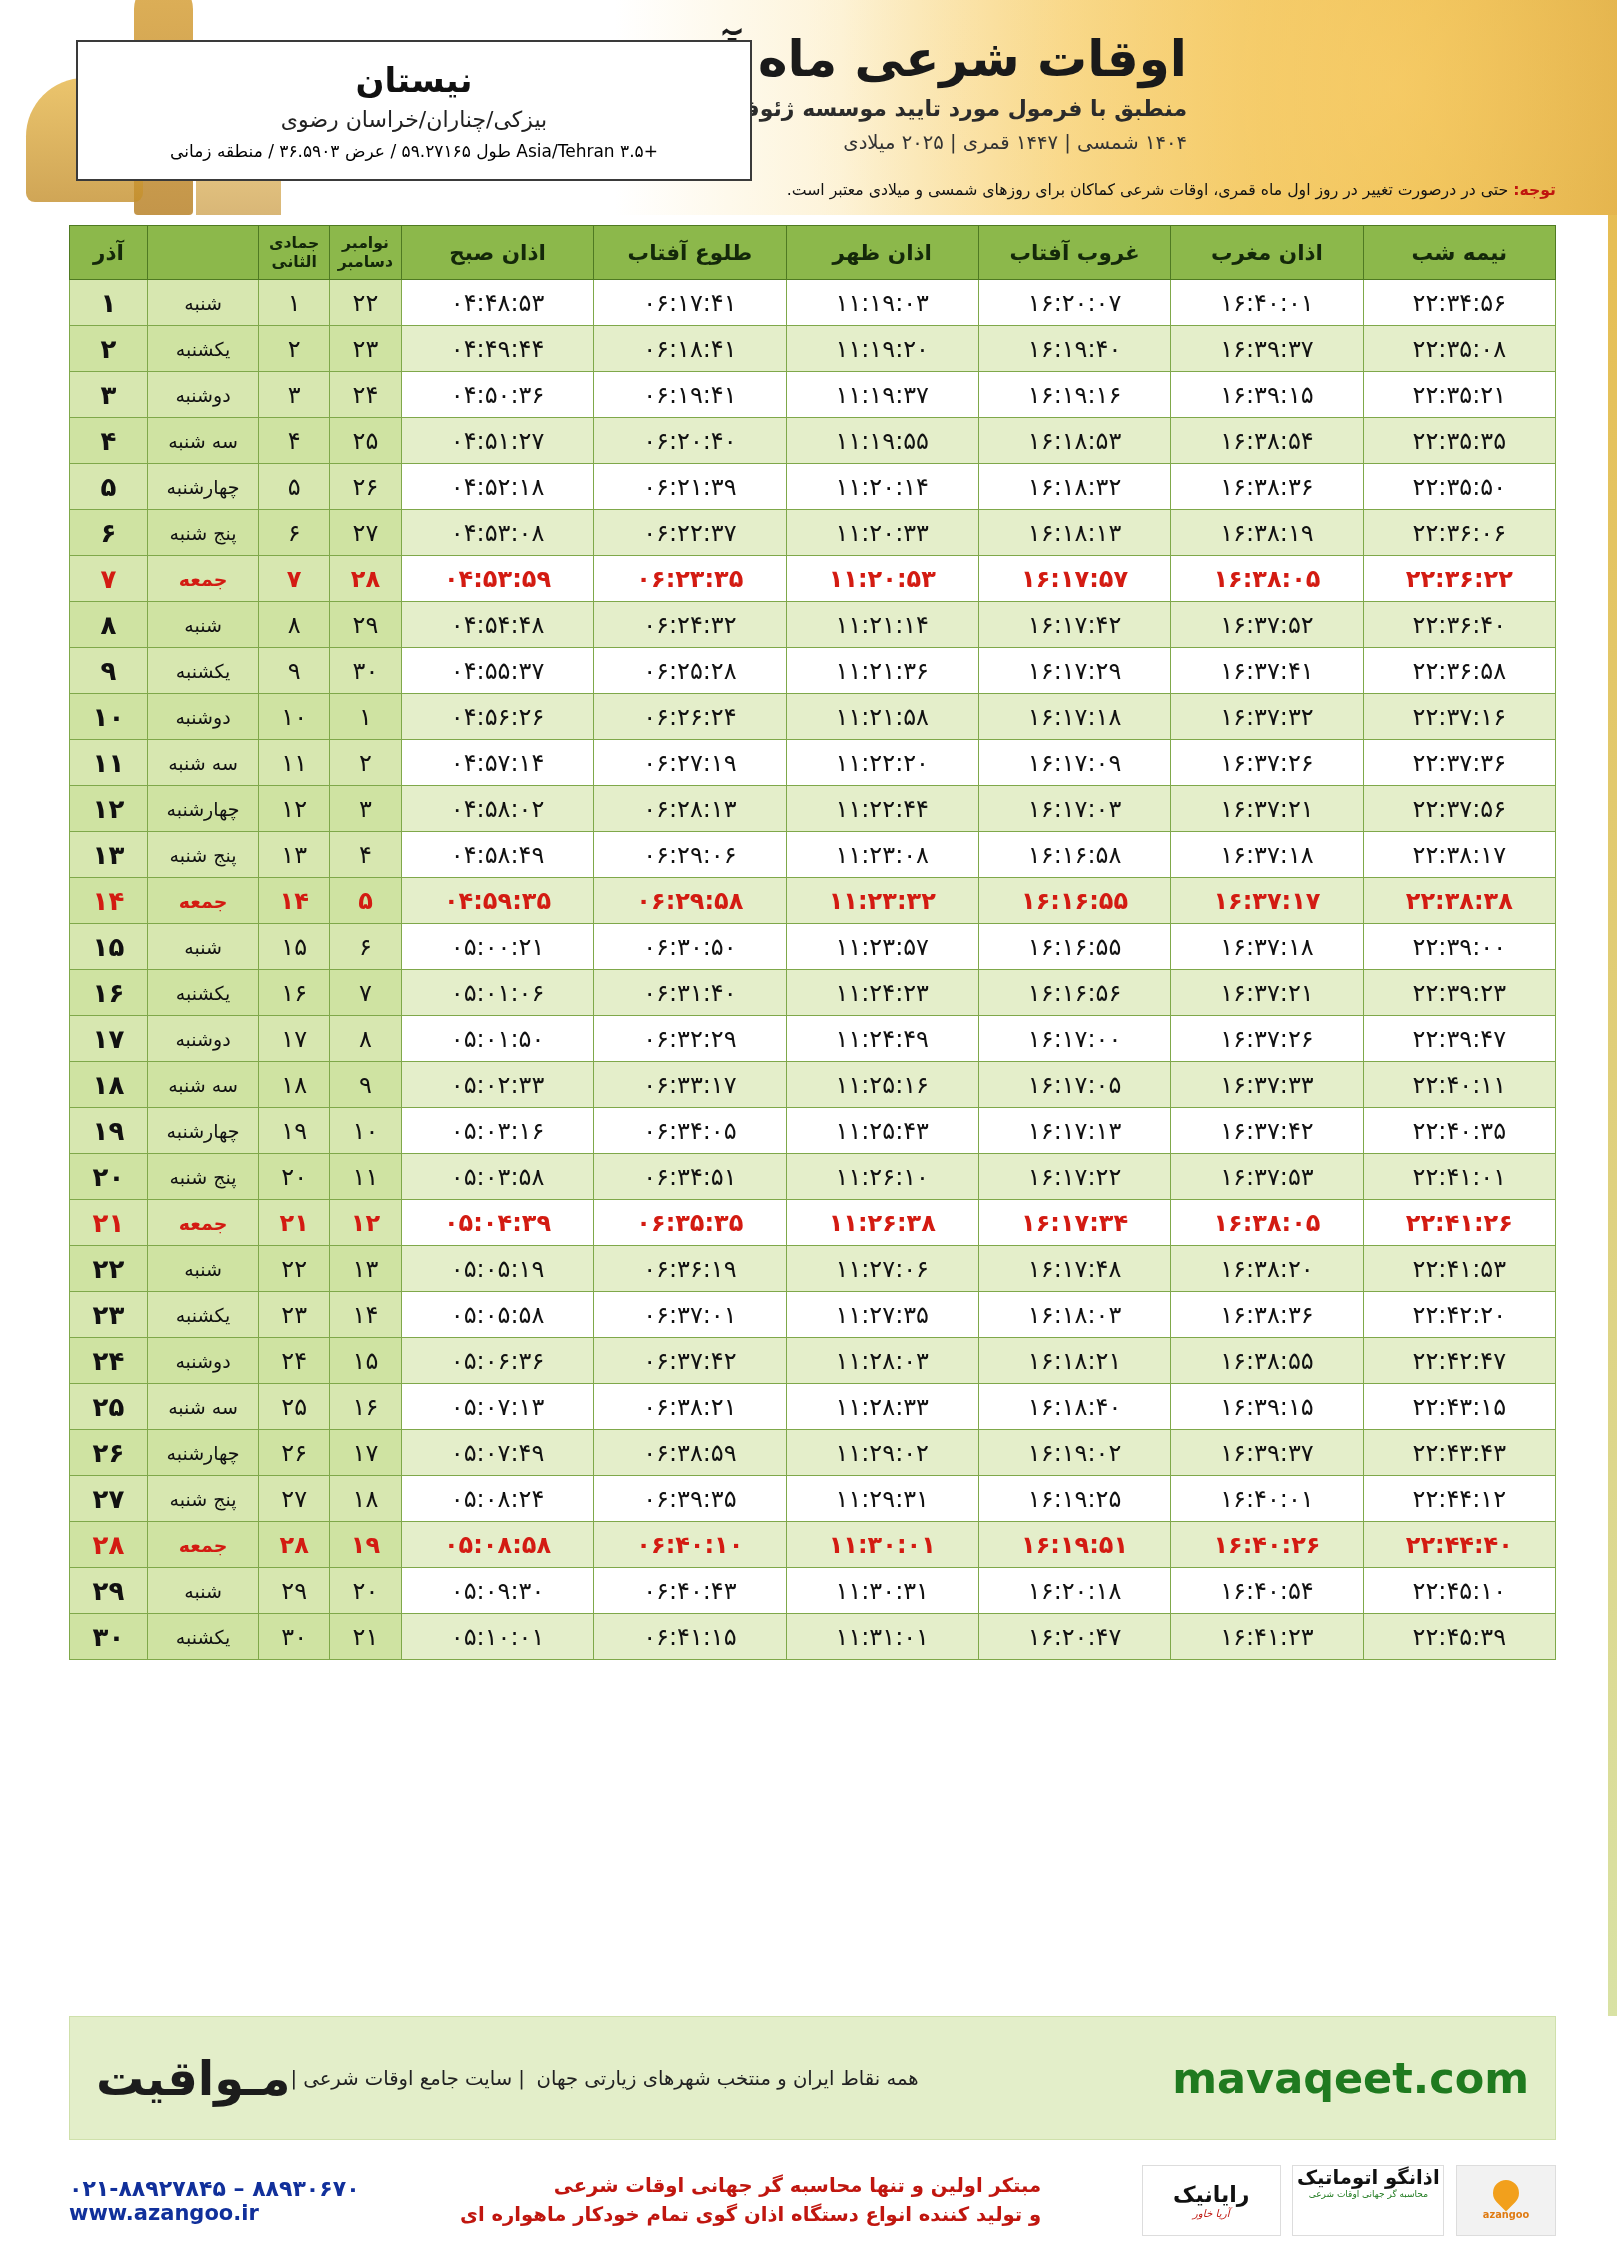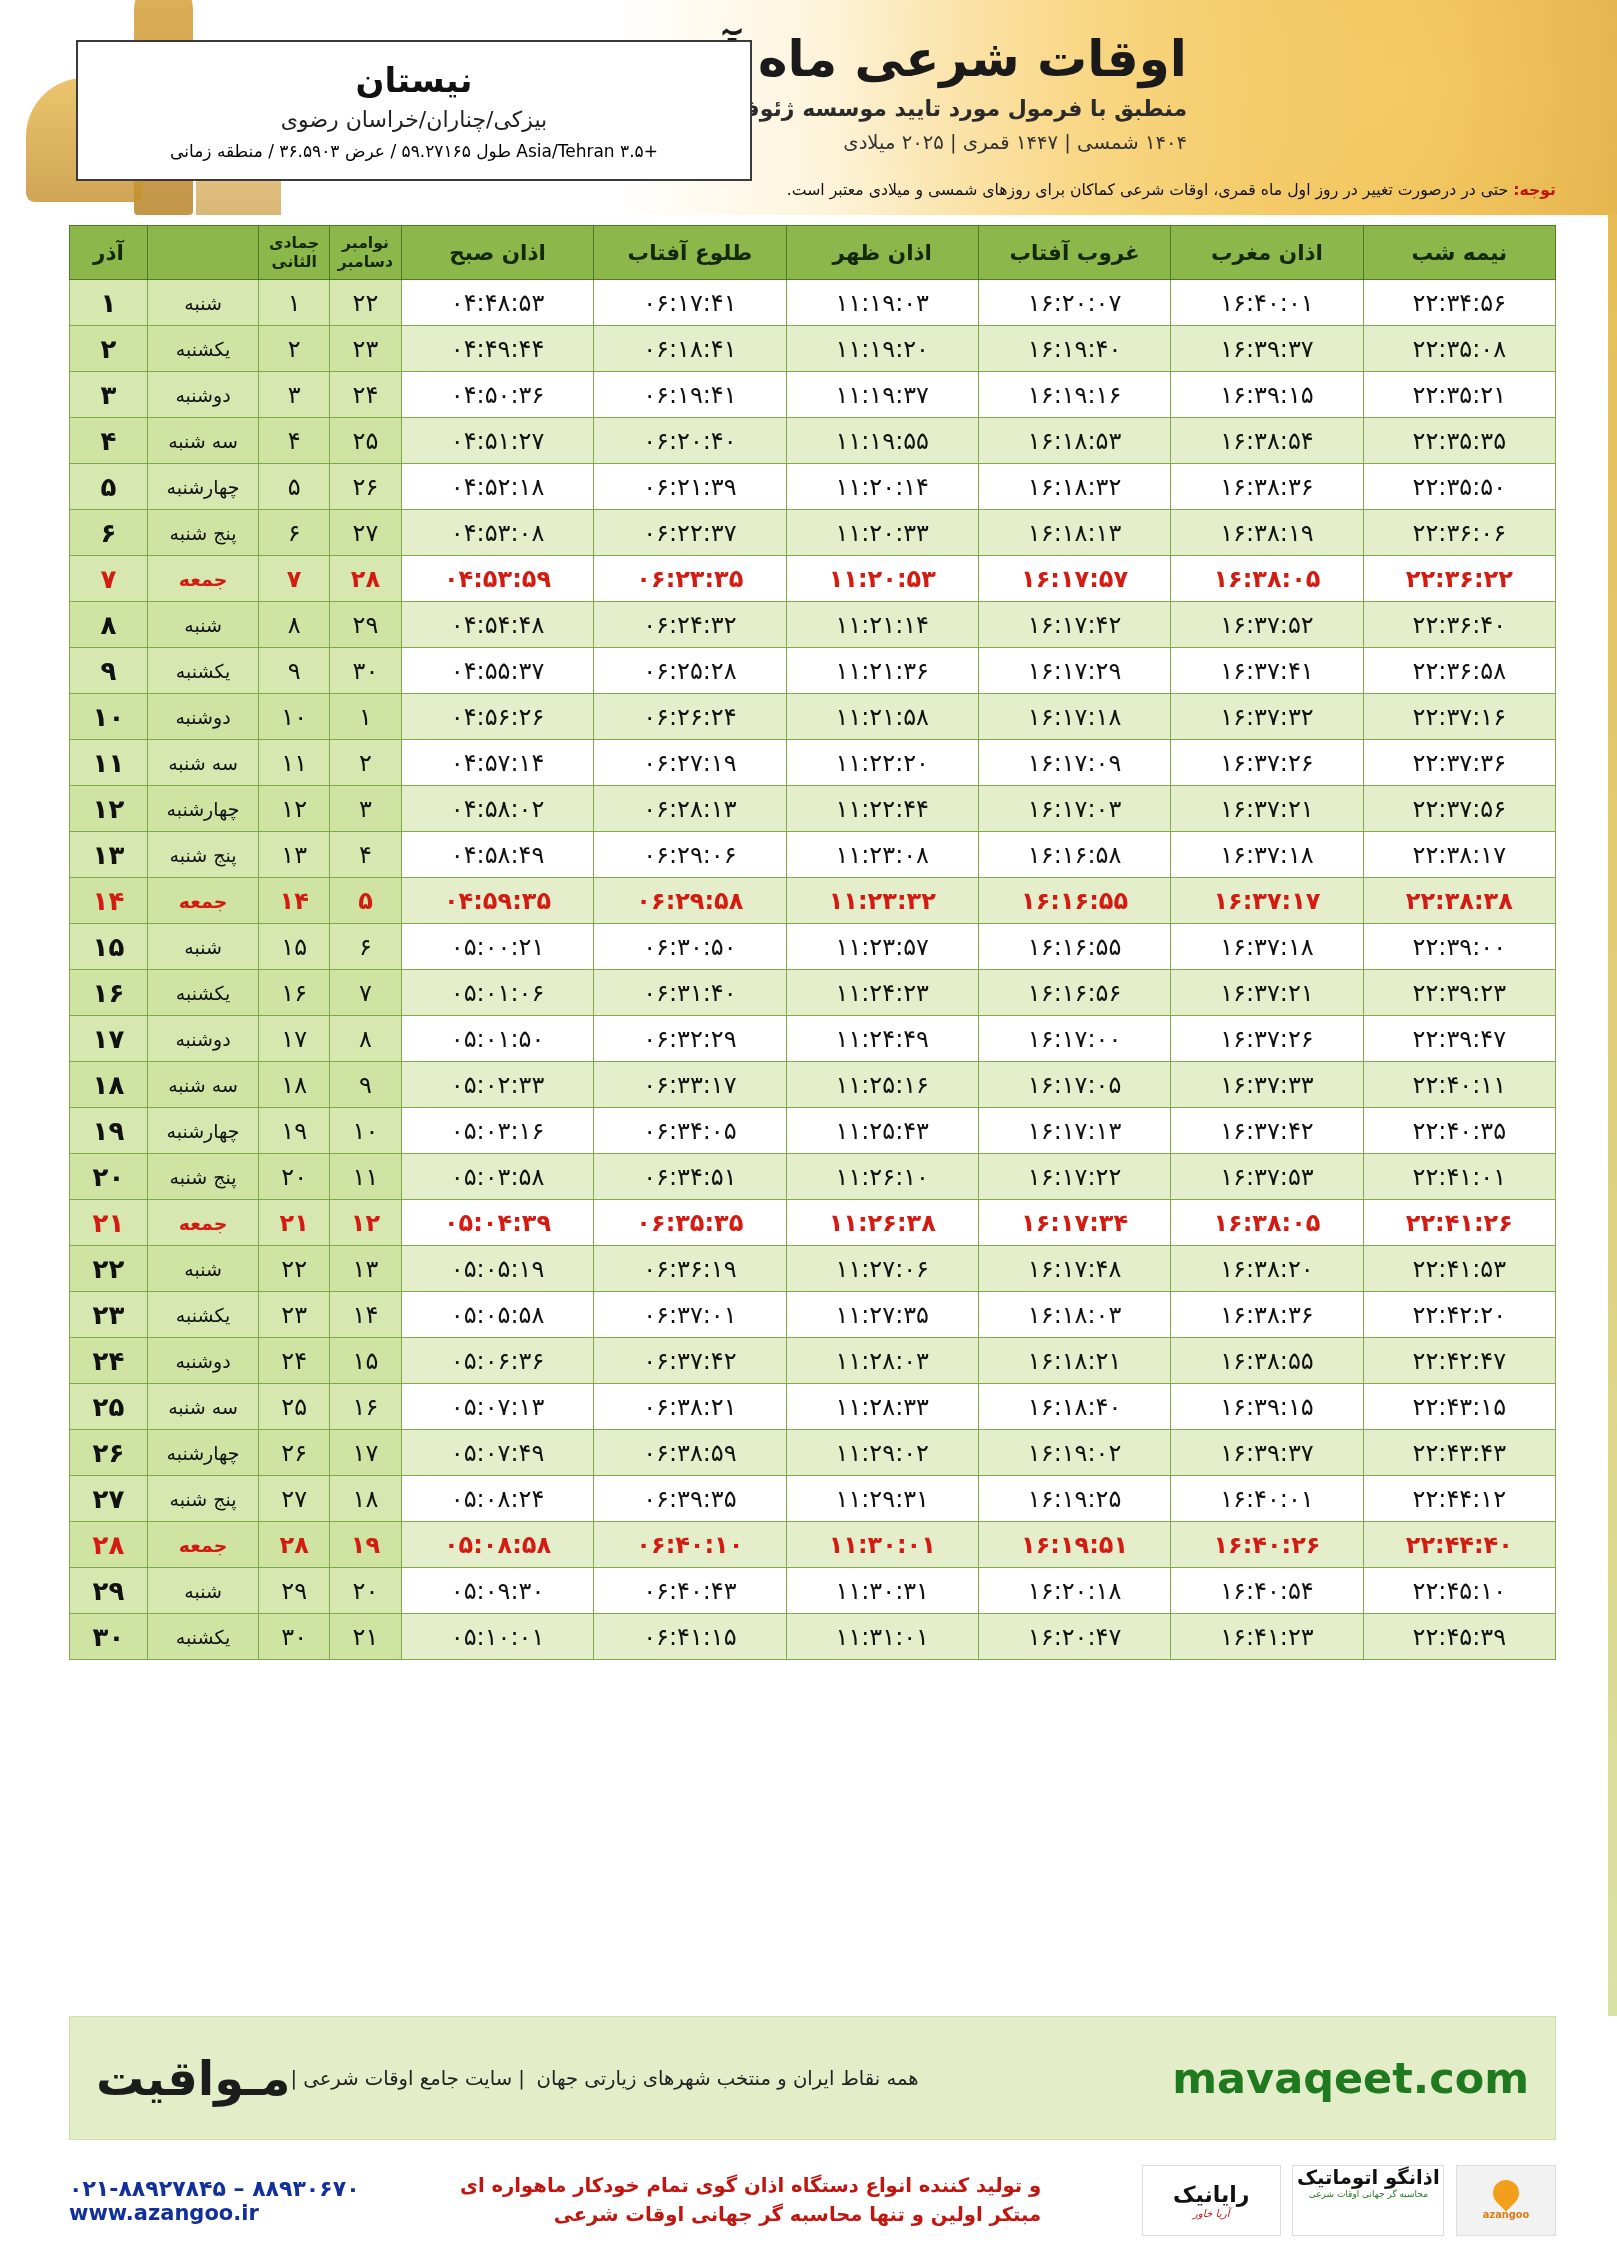--- a/index.html
+++ b/index.html
@@ -596,22 +596,22 @@
         <div class="t1">اذانگو اتوماتیک</div>
         <div class="t2">محاسبه گر جهانی اوقات شرعی</div>
       </div>
       <div class="logo-rayanic">
         <div class="t1">رایانیک</div>
         <div class="t2">آریا خاور</div>
       </div>
     </div>
 
     <div class="fb-mid">
+      <div class="l1">مبتکر اولین و تنها محاسبه گر جهانی اوقات شرعی</div>
       <div class="l1">و تولید کننده انواع دستگاه اذان گوی تمام خودکار ماهواره ای</div>
-      <div class="l1">مبتکر اولین و تنها محاسبه گر جهانی اوقات شرعی</div>
     </div>
 
     <div class="fb-left">
       <div class="phone">۰۲۱-۸۸۹۲۷۸۴۵ – ۸۸۹۳۰۶۷۰</div>
       <div class="site">www.azangoo.ir</div>
     </div>
   </div>
 </div>
 
 

